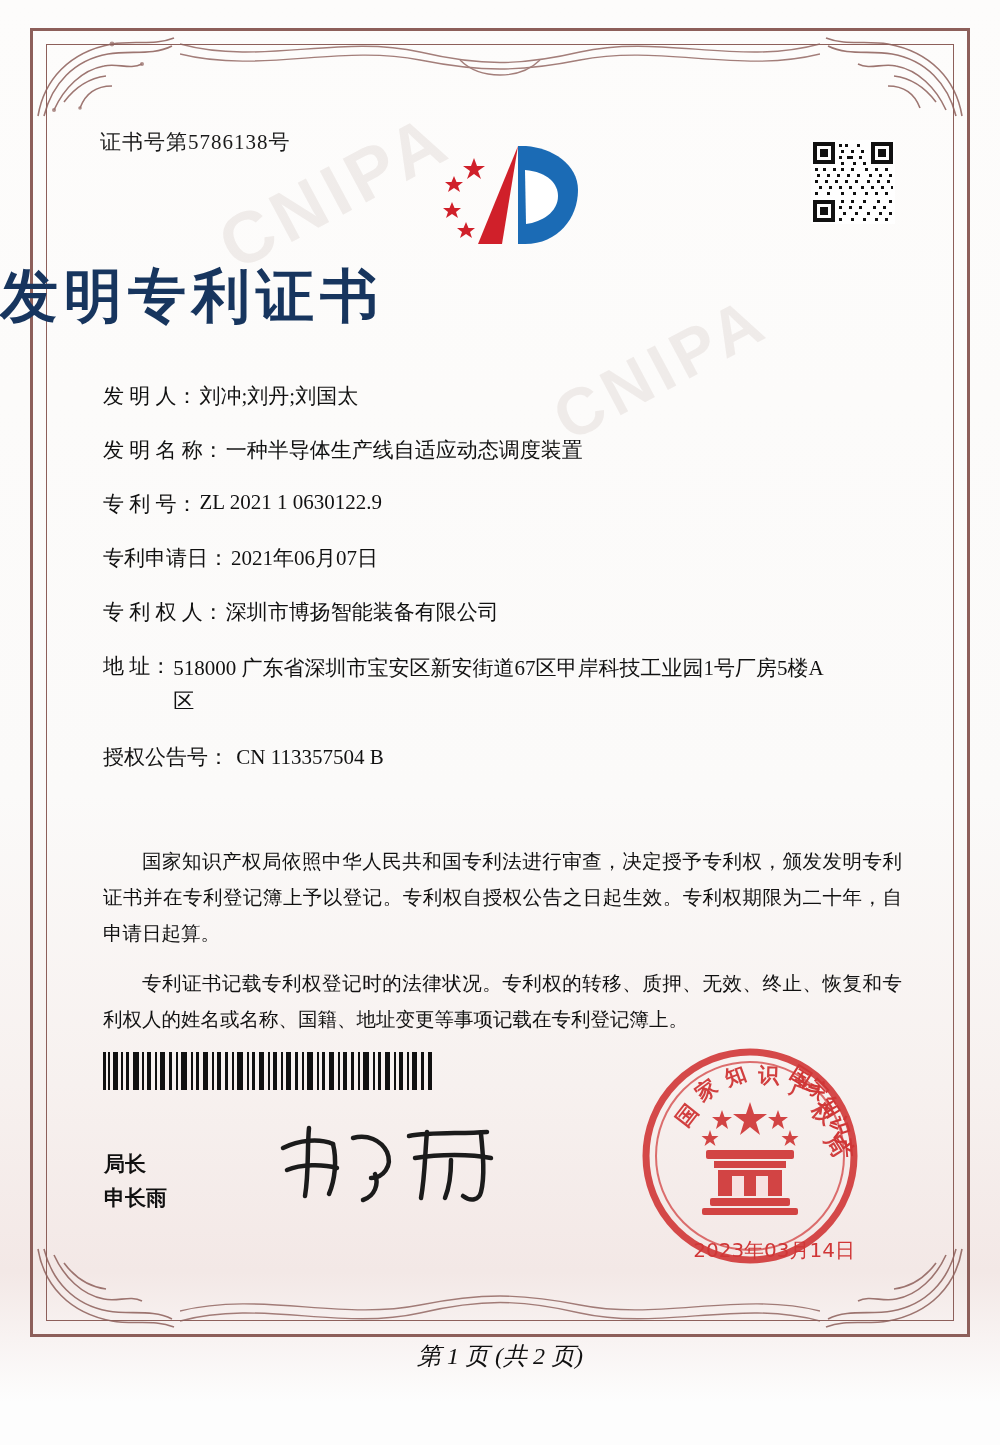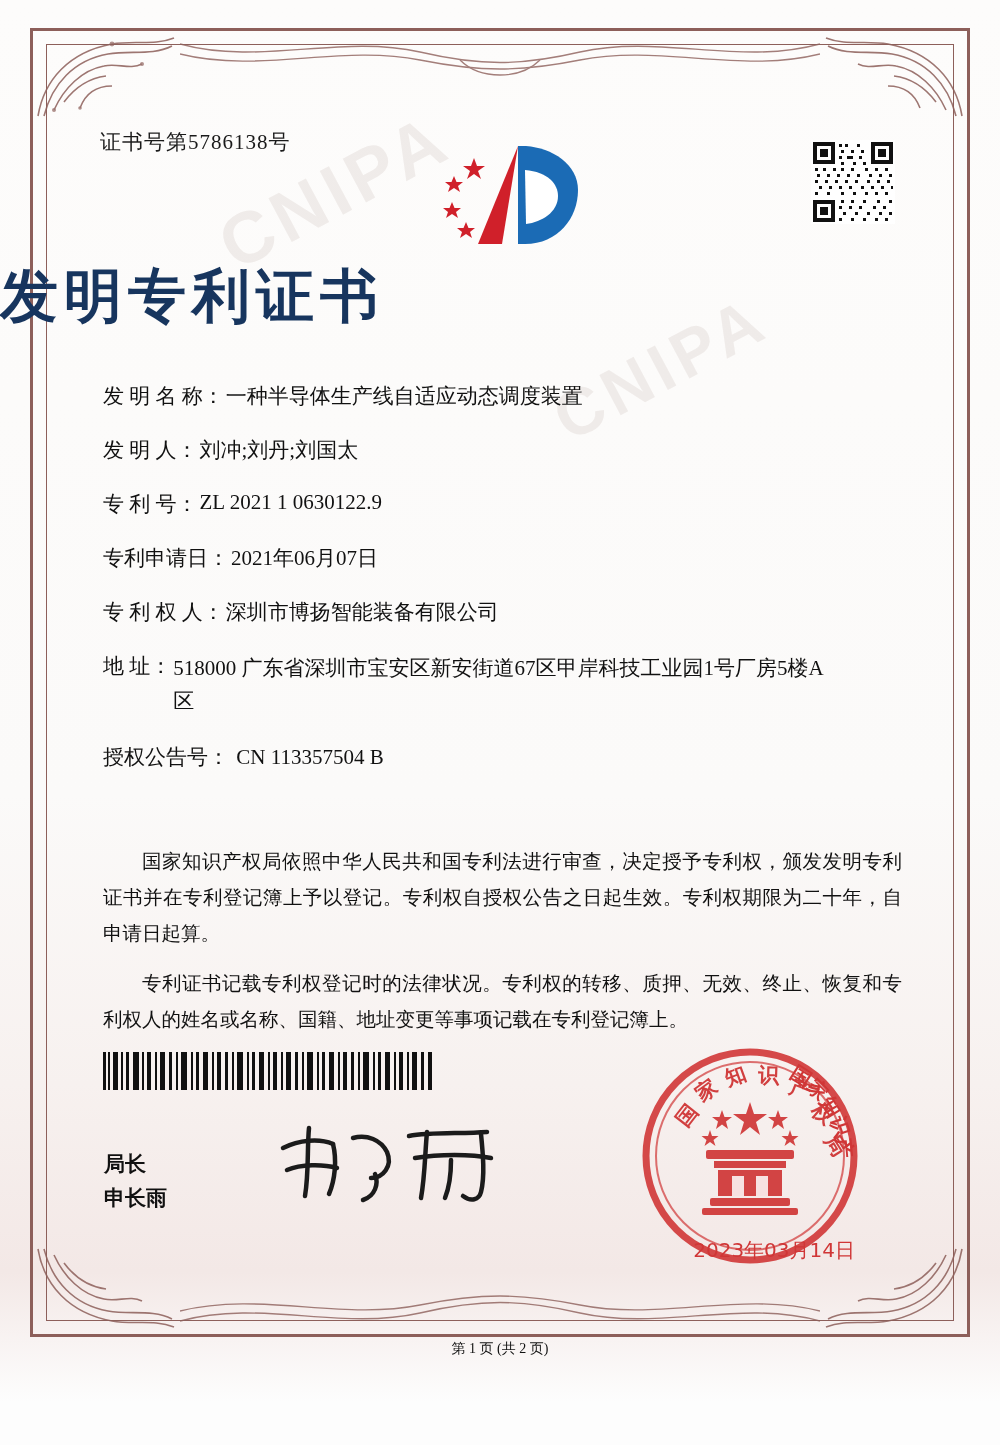--- a/index.html
+++ b/index.html
@@ -97,21 +97,21 @@
     font-size:20px;color:#d03636;font-family:"DejaVu Sans",sans-serif;
     background:rgba(255,255,255,.0);
   }
 
   
   .sig-label{position:absolute;left:104px;top:1148px;font-size:21px;color:#111;line-height:1.6;font-weight:bold;}
   .sig-img{position:absolute;left:275px;top:1118px;width:250px;height:90px;}
 
   .page-num{
     position:absolute;left:0;right:0;top:1340px;text-align:center;
-    font-size:14px;color:#111;
+    font-size:24px;color:#111;font-style:italic;
   }
   .footer-note{
     position:absolute;left:0;right:0;top:1465px;text-align:center;
     font-size:21px;color:#111;letter-spacing:2px;
   }
 </style>
 </head>
 <body>
 
 <div class="page">
@@ -293,26 +293,26 @@
         <polygon points="22,62 24.5,68 31,68 26,72 28,78 22,74 16,78 18,72 13,68 19.5,68"></polygon>
         <polygon points="36,82 38.5,88 45,88 40,92 42,98 36,94 30,98 32,92 27,88 33.5,88"></polygon>
       </g>
     </svg>
   </div>
 
   <div class="title">发明专利证书</div>
 
   <div class="fields">
     <div class="row">
+      <span class="lbl">发  明  人：</span>
+      <span class="val">刘冲;刘丹;刘国太</span>
+    </div>
+    <div class="row">
       <span class="lbl">发 明 名 称：</span>
       <span class="val">一种半导体生产线自适应动态调度装置</span>
-    </div>
-    <div class="row">
-      <span class="lbl">发  明  人：</span>
-      <span class="val">刘冲;刘丹;刘国太</span>
     </div>
     <div class="row">
       <span class="lbl">专  利  号：</span>
       <span class="val">ZL 2021 1 0630122.9</span>
     </div>
     <div class="row">
       <span class="lbl">专利申请日：</span>
       <span class="val">2021年06月07日</span>
     </div>
     <div class="row">

